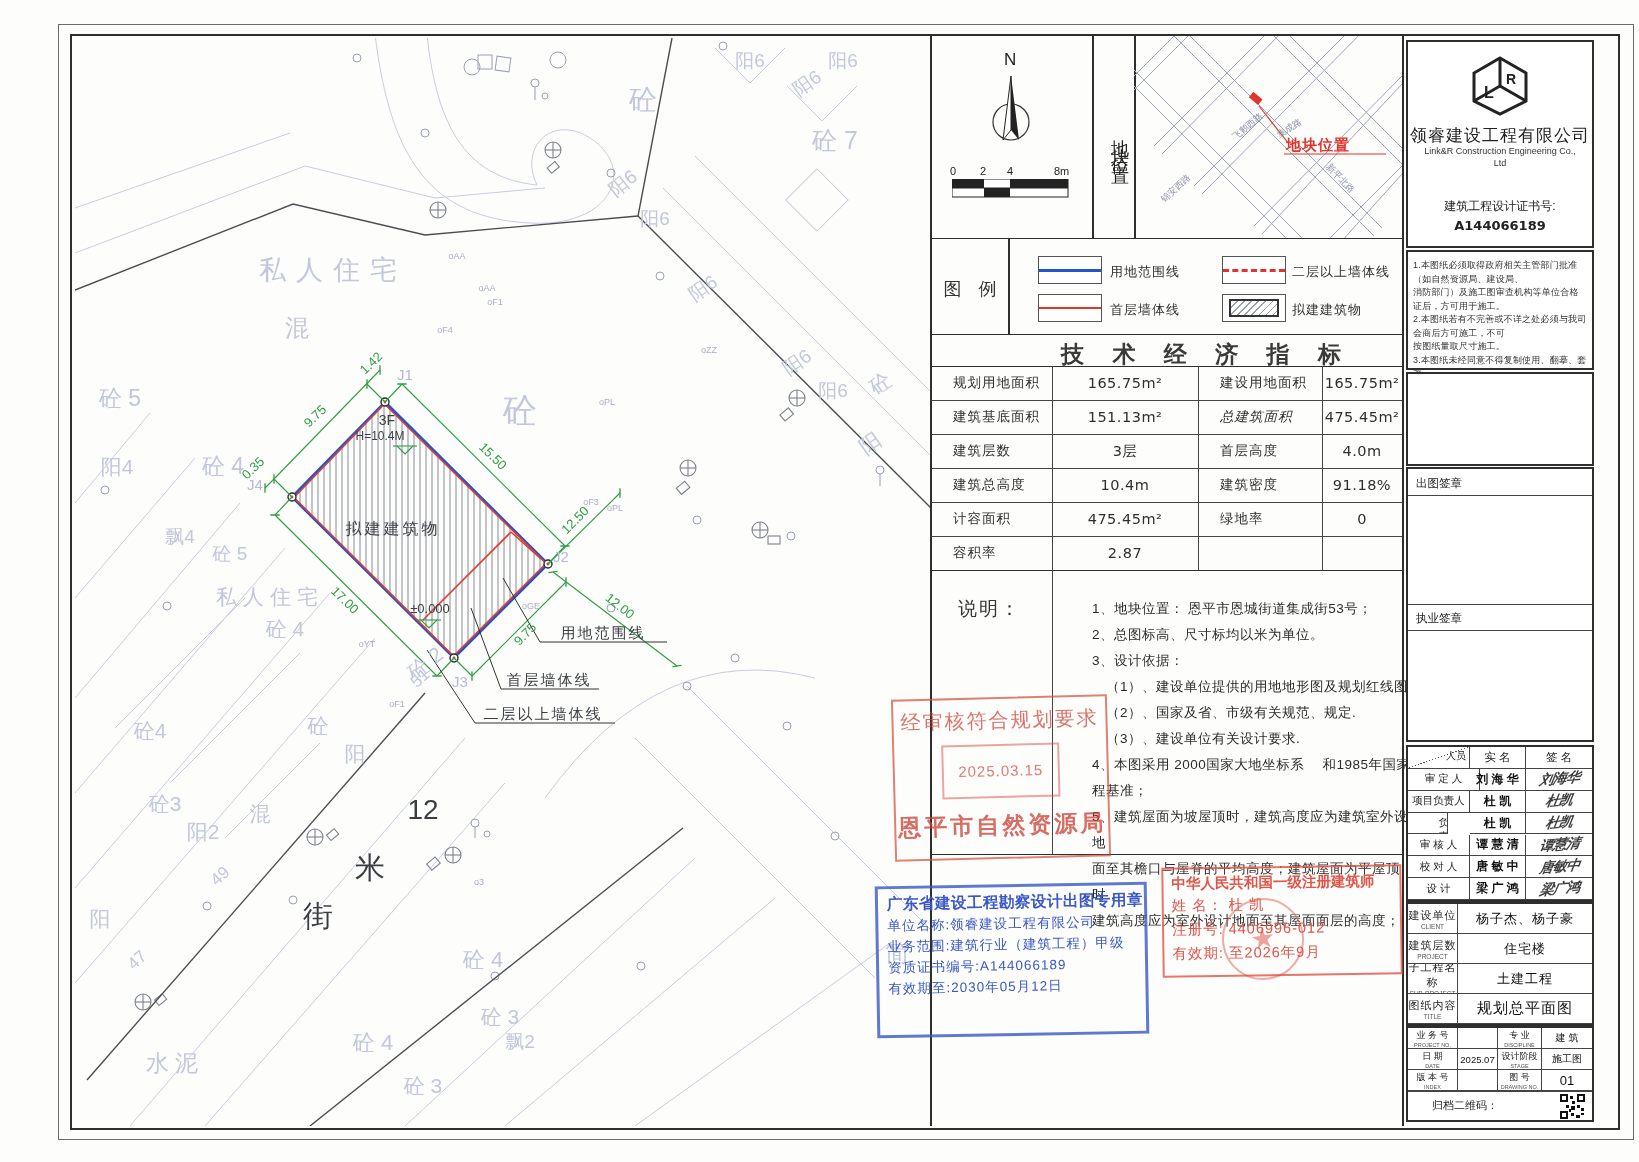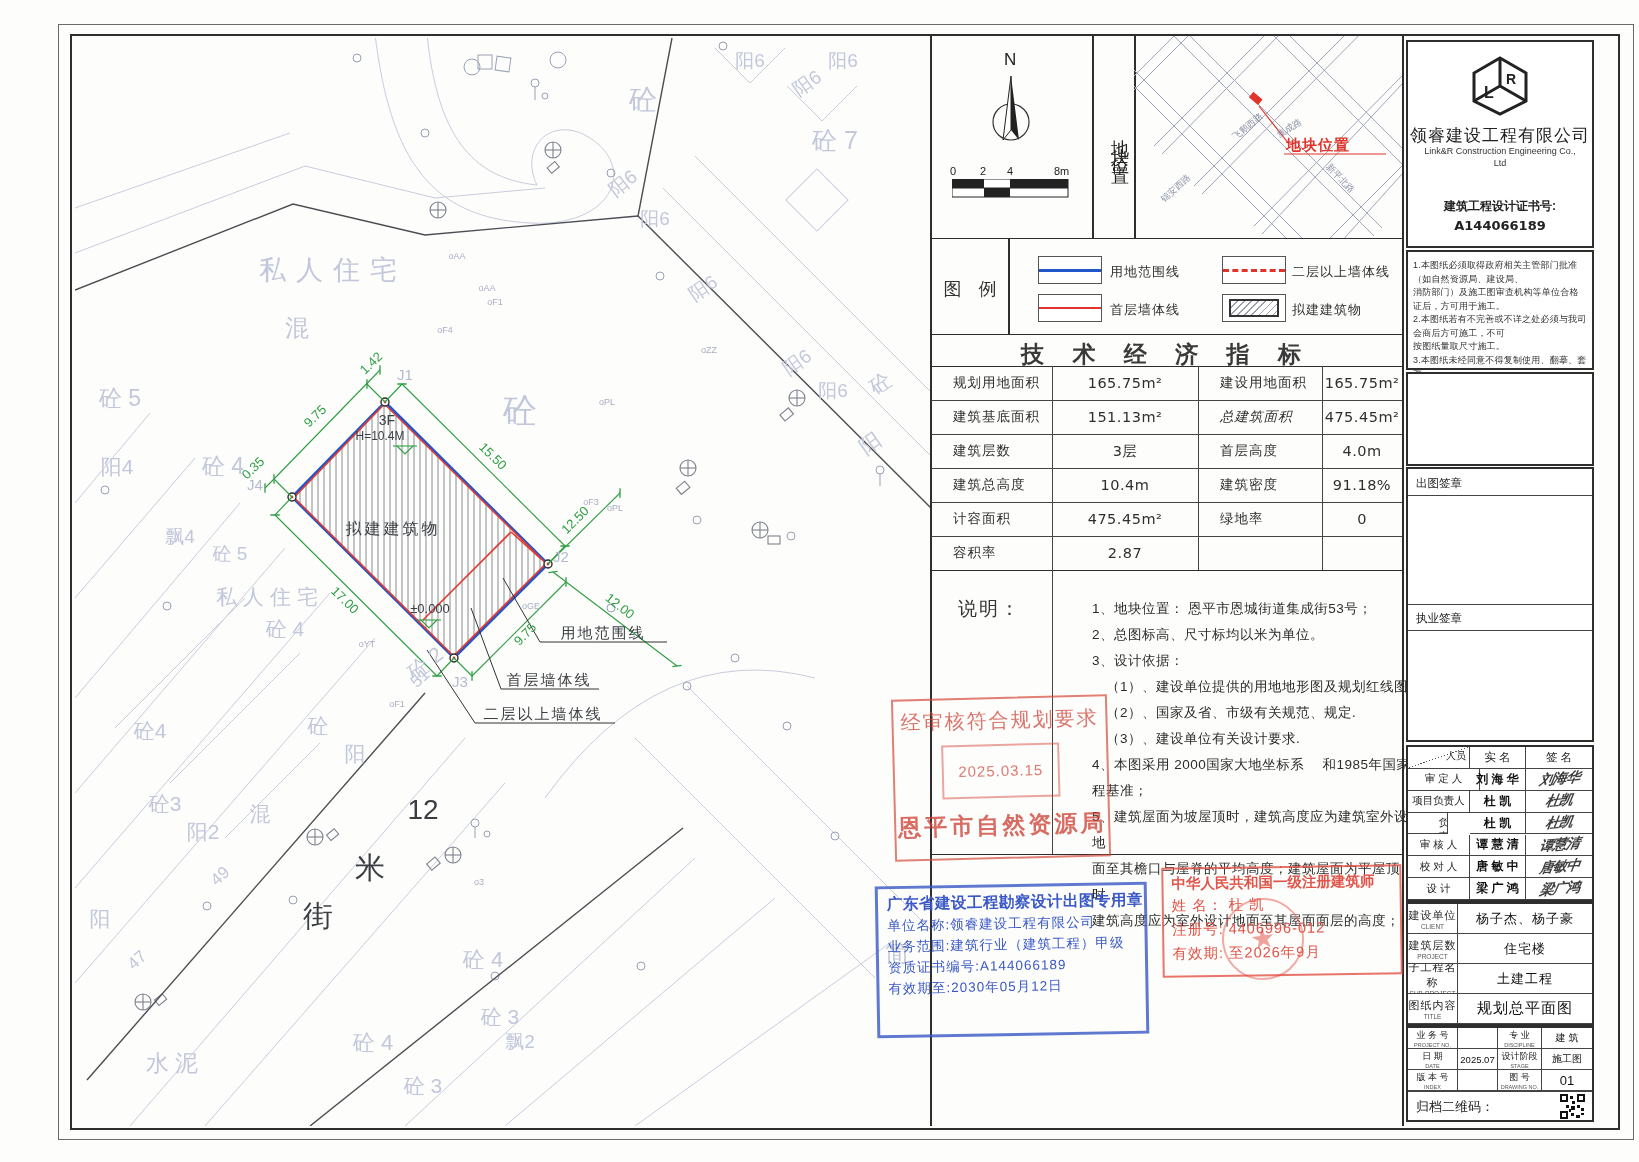--- a/index.html
+++ b/index.html
@@ -10,21 +10,21 @@
   .vline{position:absolute;width:0;border-left:2px solid #2e2e2e;}
   .hline{position:absolute;height:0;border-top:1.5px solid #2e2e2e;}
   .hline-thin{position:absolute;height:0;border-top:1px solid #444;}
   .vline-thin{position:absolute;width:0;border-left:1px solid #444;}
   .cell-label{color:#333;}
   .box2{position:absolute;border:2px solid #2e2e2e;background:#fff;}
   
   .lbl{position:absolute;white-space:nowrap;line-height:1;}
   .lf{color:#c3c7db;} .lf2{color:#b6bad2;} .lf3{color:#a9adc6;}
   .lk{color:#3c3f45;} .ld{color:#3a3d42;} .lg{color:#2f9e44;}
-  .tech-title{position:absolute;text-align:center;font-size:23px;letter-spacing:11px;font-weight:600;color:#3a3a3a;}
+  .tech-title{position:absolute;text-align:center;font-size:23px;letter-spacing:11px;font-weight:600;color:#3a3a3a;padding-left:40px;}
   .tcell{position:absolute;display:flex;align-items:center;color:#2f2f2f;}
   .tcell.lab{padding-left:22px;font-size:13.5px;letter-spacing:1px;}
   .tcell.val{justify-content:center;font-size:14.5px;letter-spacing:.5px;font-family:"DejaVu Sans",sans-serif;}
   .legend-swatch{position:absolute;border:1px solid #555;background:#fff;display:flex;align-items:center;}
   .legend-label{position:absolute;font-size:13px;color:#2f2f2f;letter-spacing:1px;}
   .note-line{font-size:13.5px;color:#2c2c2c;line-height:26px;letter-spacing:.5px;}
   .co-note{font-size:9px;color:#333;line-height:13.5px;letter-spacing:.2px;}
   .sig{font-style:italic;font-weight:700;transform:skewX(-14deg) rotate(-5deg);letter-spacing:-1px;color:#1d1d1d;opacity:.85;font-size:14px;}
   .stamp{position:absolute;text-align:center;}
   .stampA{left:893px;top:697px;width:212px;height:158px;border:2.5px solid rgba(214,72,60,.7);transform:rotate(-1.5deg);color:rgba(205,62,52,.85);}
@@ -451,21 +451,21 @@
     <svg width="60" height="60" style="position:absolute;left:62px;top:14px;">
       <polygon points="30,2 56,17 56,45 30,58 4,45 4,17" fill="none" stroke="#222" stroke-width="3"></polygon>
       <polyline points="30,2 30,30 4,45" fill="none" stroke="#222" stroke-width="3"></polyline>
       <polyline points="30,30 56,45" fill="none" stroke="#222" stroke-width="3"></polyline>
       <text x="14" y="42" font-size="16" font-weight="bold" fill="#222" font-family="Liberation Sans,sans-serif">L</text>
       <text x="36" y="28" font-size="14" font-weight="bold" fill="#222" font-family="Liberation Sans,sans-serif">R</text>
     </svg>
     <div class="abs" style="left:0;top:82px;width:184px;text-align:center;font-size:17px;letter-spacing:1px;color:#222;">领睿建设工程有限公司</div>
     <div class="abs" style="left:0;top:104px;width:184px;text-align:center;font-size:9px;color:#333;">Link&amp;R Construction Engineering Co.,</div>
     <div class="abs" style="left:0;top:116px;width:184px;text-align:center;font-size:9px;color:#333;">Ltd</div>
-    <div class="abs" style="left:0;top:156px;width:184px;text-align:center;font-size:12px;font-weight:700;color:#222;">建筑工程设计证书号:</div>
+    <div class="abs" style="left:0;top:156px;width:184px;text-align:center;font-size:12px;font-weight:400;color:#222;">建筑工程设计证书号:</div>
     <div class="abs" style="left:0;top:176px;width:184px;text-align:center;font-size:13px;color:#222;font-family:'DejaVu Sans',sans-serif;font-weight:bold;">A144066189</div>
   </div>
 
   <div class="box2" style="left:1406px;top:250px;width:184px;height:116px;">
     <div id="co-notes" style="padding:7px 5px;">
         <div class="co-note">1.本图纸必须取得政府相关主管部门批准（如自然资源局、建设局、</div>
         <div class="co-note">消防部门）及施工图审查机构等单位合格证后，方可用于施工。</div>
         <div class="co-note">2.本图纸若有不完善或不详之处必须与我司会商后方可施工，不可</div>
         <div class="co-note">按图纸量取尺寸施工。</div>
         <div class="co-note">3.本图纸未经同意不得复制使用、翻摹、套改。</div>
@@ -595,21 +595,21 @@
         <div style="position: absolute; left: 50px; top: 42px; width: 40px; height: 21px; box-sizing: border-box; display: flex; align-items: center; justify-content: center; overflow: hidden; border-right: 1px solid rgb(68, 68, 68); border-bottom: 1px solid rgb(68, 68, 68); font-size: 9.5px; color: rgb(17, 17, 17);"></div>
         <div style="position: absolute; left: 90px; top: 42px; width: 44px; height: 21px; box-sizing: border-box; display: flex; align-items: center; justify-content: center; overflow: hidden; border-right: 1px solid rgb(68, 68, 68); border-bottom: 1px solid rgb(68, 68, 68); flex-direction: column;">
           <div style="text-align:center;">
             <div style="font-size:9px;color:#222;">图  号</div>
             <div style="font-size:5.5px;color:#555;">DRAWING NO.</div>
           </div>
         </div>
         <div style="position: absolute; left: 134px; top: 42px; width: 50px; height: 21px; box-sizing: border-box; display: flex; align-items: center; justify-content: center; overflow: hidden; border-bottom: 1px solid rgb(68, 68, 68); font-size: 13px; color: rgb(17, 17, 17);">01</div>
       </div>
     <div class="hline-thin" style="left:0;top:63px;width:184px;"></div>
-    <div class="abs" style="left:8px;top:70px;font-size:13px;color:#222;">归档二维码：</div>
+    <div class="abs" style="left:24px;top:70px;font-size:11px;color:#222;">归档二维码：</div>
     <svg width="25" height="25" style="position:absolute;left:152px;top:66px;">
       <rect width="25" height="25" fill="#fff"></rect>
       <rect x="0" y="0" width="8" height="8" fill="#111"></rect>
         <rect x="2" y="2" width="4" height="4" fill="#fff"></rect>
       <rect x="17" y="0" width="8" height="8" fill="#111"></rect>
         <rect x="19" y="2" width="4" height="4" fill="#fff"></rect>
       <rect x="0" y="17" width="8" height="8" fill="#111"></rect>
         <rect x="2" y="19" width="4" height="4" fill="#fff"></rect>
       <rect x="10" y="2" width="3" height="3" fill="#111"></rect>
         <rect x="12" y="7" width="3" height="3" fill="#111"></rect>

